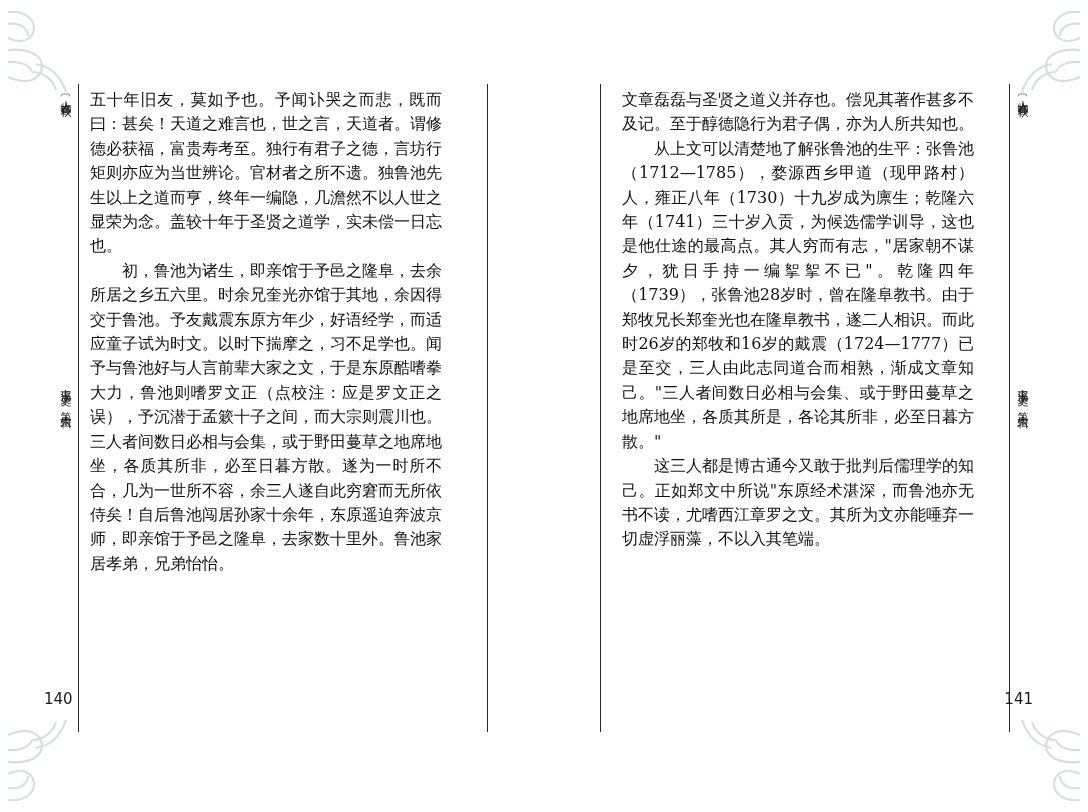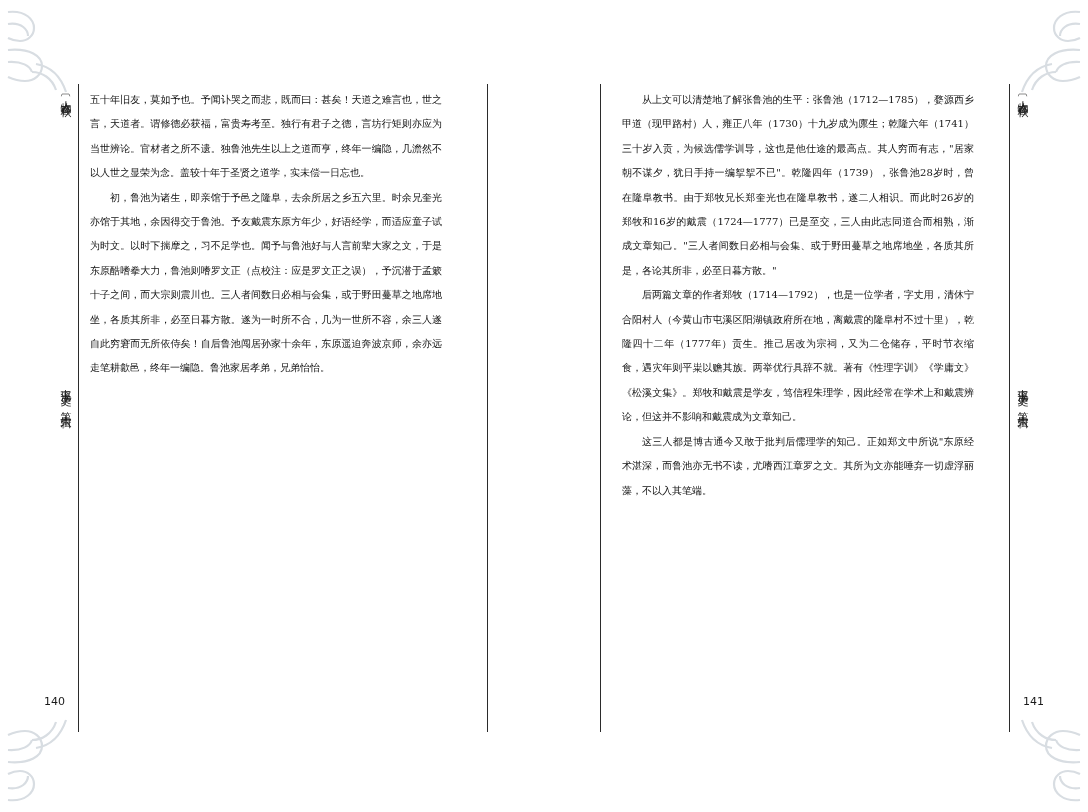--- a/index.html
+++ b/index.html
@@ -69,33 +69,33 @@
   }
   .page-left .head-top   { top: 90px;  left: 60px; }
   .page-left .head-mid   { top: 380px; left: 60px; }
   .page-right .head-top  { top: 90px;  right: 60px; }
   .page-right .head-mid  { top: 380px; right: 60px; }
 
   
   .folio {
     position: absolute;
     bottom: 104px;
-    font-size: 11px;
+    font-size: 15px;
     color: #1a1a1a;
     font-family: "DejaVu Sans", "Liberation Sans", sans-serif;
   }
   .page-left  .folio { left: 44px; }
-  .page-right .folio { right: 44px; }
+  .page-right .folio { right: 55px; }
 
   
   .col {
     position: absolute;
     top: 88px;
     width: 352px;
-    font-size: 10px;
+    font-size: 16px;
     line-height: 24.4px;
     color: #111111;
     text-align: justify;
     text-justify: inter-ideograph;
   }
   .page-left  .col { left: 90px; }
   .page-right .col { left: 78px; }
 
   .col p {
     margin: 0 0 0 0;
@@ -161,33 +161,33 @@
     <div class="rule rule-outer"></div>
     <div class="rule rule-inner"></div>
 
     <div class="vtext head-top">〔人物春秋〕</div>
     <div class="vtext head-mid">屯溪文史·第十六辑</div>
 
     <div class="folio">140</div>
 
     <div class="col">
       <p class="noindent">五十年旧友，莫如予也。予闻讣哭之而悲，既而曰：甚矣！天道之难言也，世之言，天道者。谓修德必获福，富贵寿考至。独行有君子之德，言坊行矩则亦应为当世辨论。官材者之所不遗。独鲁池先生以上之道而亨，终年一编隐，几澹然不以人世之显荣为念。盖较十年于圣贤之道学，实未偿一日忘也。</p>
-      <p>初，鲁池为诸生，即亲馆于予邑之隆阜，去余所居之乡五六里。时余兄奎光亦馆于其地，余因得交于鲁池。予友戴震东原方年少，好语经学，而适应童子试为时文。以时下揣摩之，习不足学也。闻予与鲁池好与人言前辈大家之文，于是东原酷嗜拳大力，鲁池则嗜罗文正（点校注：应是罗文正之误），予沉潜于孟簌十子之间，而大宗则震川也。三人者间数日必相与会集，或于野田蔓草之地席地坐，各质其所非，必至日暮方散。遂为一时所不合，几为一世所不容，余三人遂自此穷窘而无所依侍矣！自后鲁池闯居孙家十余年，东原遥迫奔波京师，余亦远走笔耕歙邑，终年一编隐。鲁池家居孝弟，兄弟怡怡。</p>
+      <p>初，鲁池为诸生，即亲馆于予邑之隆阜，去余所居之乡五六里。时余兄奎光亦馆于其地，余因得交于鲁池。予友戴震东原方年少，好语经学，而适应童子试为时文。以时下揣摩之，习不足学也。闻予与鲁池好与人言前辈大家之文，于是东原酷嗜拳大力，鲁池则嗜罗文正（点校注：应是罗文正之误），予沉潜于孟簌十子之间，而大宗则震川也。三人者间数日必相与会集，或于野田蔓草之地席地坐，各质其所非，必至日暮方散。遂为一时所不合，几为一世所不容，余三人遂自此穷窘而无所依侍矣！自后鲁池闯居孙家十余年，东原遥迫奔波京师，即亲馆于予邑之隆阜，去家数十里外。鲁池家居孝弟，兄弟怡怡。</p>
     </div>
   </div>
 
   <div class="page page-right">
     <div class="rule rule-inner"></div>
     <div class="rule rule-outer"></div>
 
     <div class="vtext head-top">〔人物春秋〕</div>
     <div class="vtext head-mid">屯溪文史·第十六辑</div>
 
     <div class="folio">141</div>
 
     <div class="col">
+      <p class="noindent">文章磊磊与圣贤之道义并存也。偿见其著作甚多不及记。至于醇德隐行为君子偶，亦为人所共知也。</p>
       <p>从上文可以清楚地了解张鲁池的生平：张鲁池（1712—1785），婺源西乡甲道（现甲路村）人，雍正八年（1730）十九岁成为廪生；乾隆六年（1741）三十岁入贡，为候选儒学训导，这也是他仕途的最高点。其人穷而有志，"居家朝不谋夕，犹日手持一编挐挐不已"。乾隆四年（1739），张鲁池28岁时，曾在隆阜教书。由于郑牧兄长郑奎光也在隆阜教书，遂二人相识。而此时26岁的郑牧和16岁的戴震（1724—1777）已是至交，三人由此志同道合而相熟，渐成文章知己。"三人者间数日必相与会集、或于野田蔓草之地席地坐，各质其所是，各论其所非，必至日暮方散。"</p>
-      <p>后两篇文章的作者郑牧（1714—1792），也是一位学者，字丈用，清休宁合阳村人（今黄山市屯溪区阳湖镇政府所在地，离戴震的隆阜村不过十里），乾隆四十二年（1777年）贡生。推己居改为宗祠，又为二仓储存，平时节衣缩食，遇灾年则平粜以赡其族。两举优行具辞不就。著有《性理字训》《学庸文》《松溪文集》。郑牧和戴震是学友，笃信程朱理学，因此经常在学术上和戴震辨论，但这并不影响和戴震成为文章知己。</p>
       <p>这三人都是博古通今又敢于批判后儒理学的知己。正如郑文中所说"东原经术湛深，而鲁池亦无书不读，尤嗜西江章罗之文。其所为文亦能唾弃一切虚浮丽藻，不以入其笔端。</p>
     </div>
   </div>
 
 </div>
 
 </body></html>

